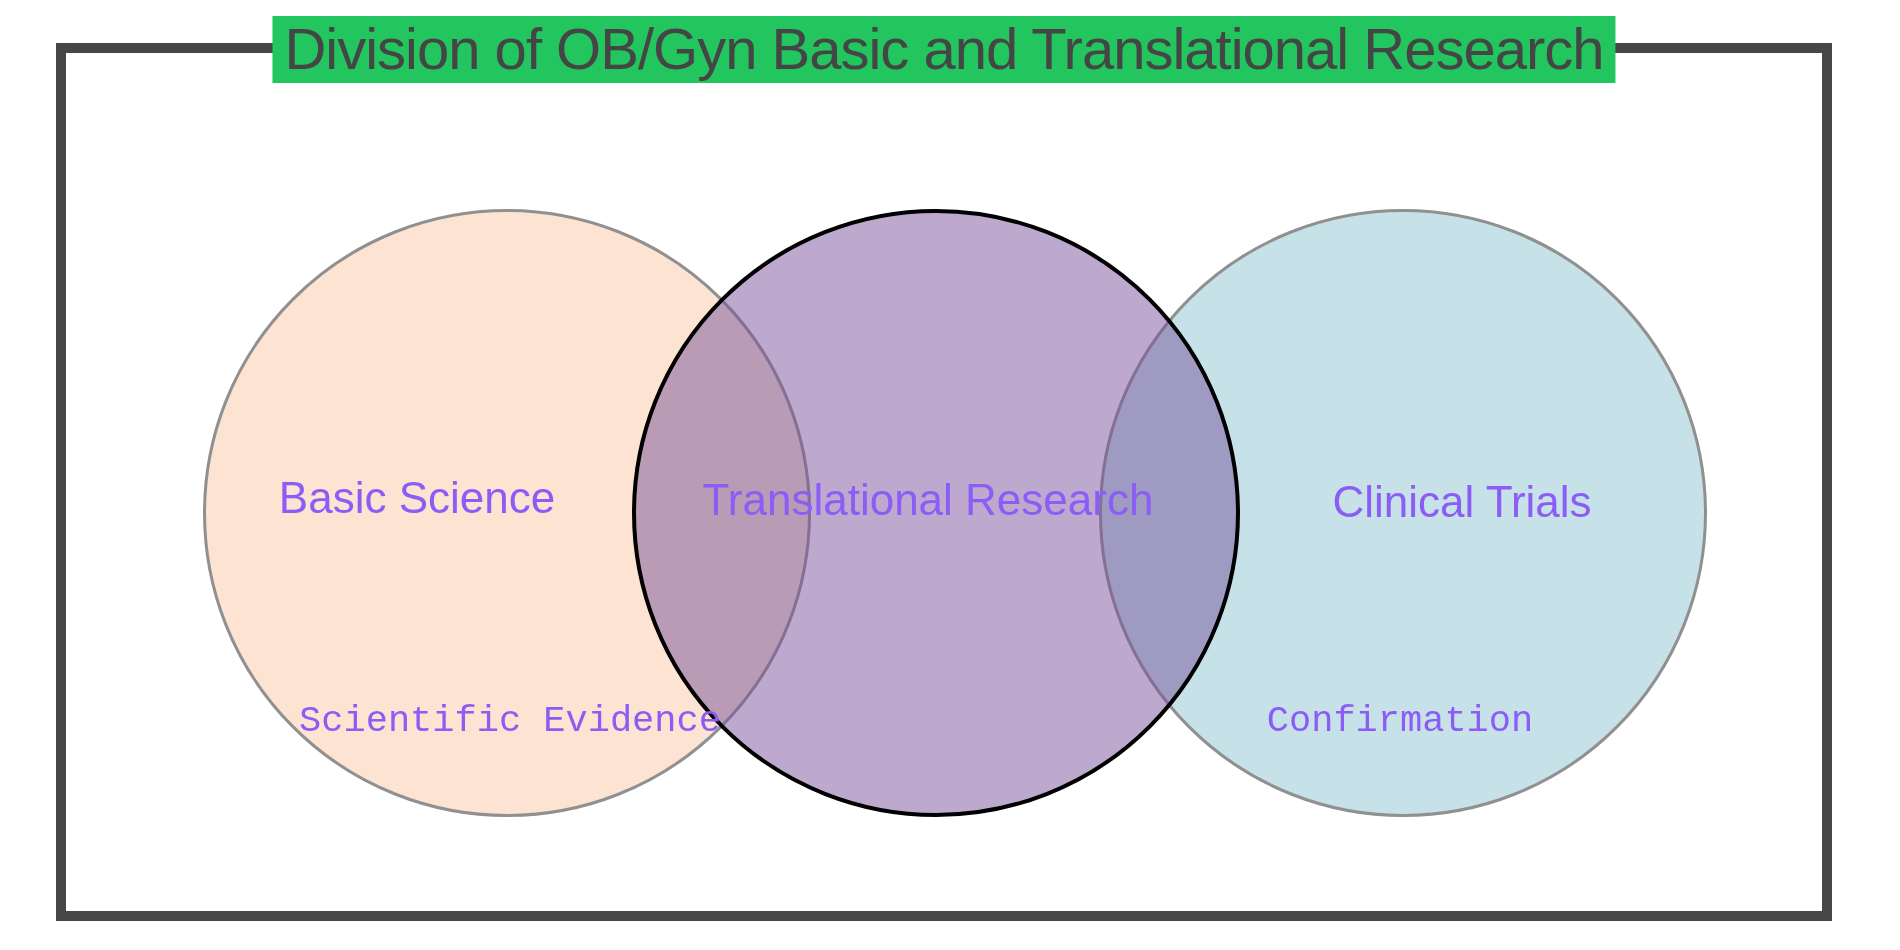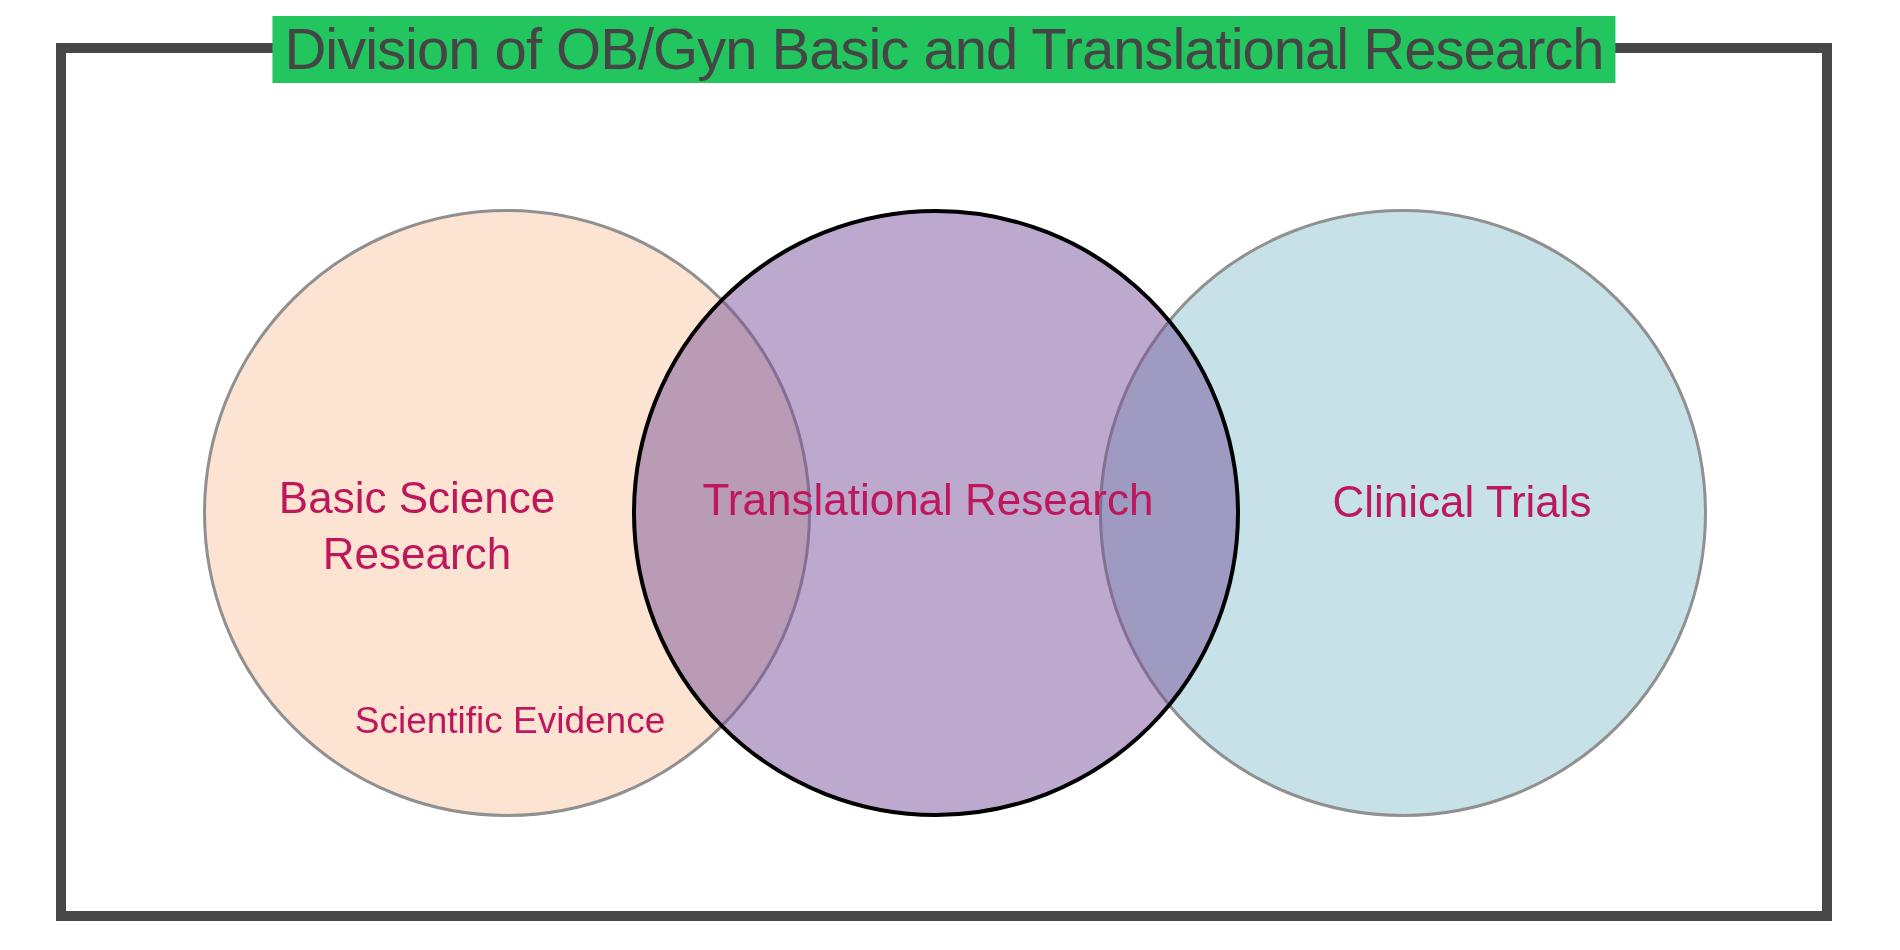--- a/index.html
+++ b/index.html
@@ -62,32 +62,33 @@
   }
   .circle-translational {
     left: 632px;
     background: rgba(118, 80, 152, 0.49);
     border: 4px solid #000000;
     z-index: 2;
   }
   .vlabel {
     position: absolute;
     transform: translateX(-50%);
-    color: #be185d;
+    color: #8b5cf6;
     text-align: center;
     white-space: nowrap;
     z-index: 6;
   }
   .vlabel.main {
     font-size: 44px;
     line-height: 56px;
   }
   .vlabel.sub {
     font-size: 37px;
     line-height: 46px;
+    font-family: Liberation Mono, monospace;
   }
   .label-basic          { left: 417px;  top: 470px; }
   .label-translational  { left: 928px;  top: 472px; text-align: right; }
   .label-trials         { left: 1462px; top: 474px; }
   .sublabel-basic       { left: 510px;  top: 698px; }
   .sublabel-translational { left: 934px; top: 698px; }
   .sublabel-trials      { left: 1400px; top: 698px; }
 </style>
 </head>
 <body>
@@ -99,24 +100,24 @@
   <div class="diagram-title">Division of OB/Gyn Basic and Translational Research</div>
 
   <div class="circle circle-basic"></div>
 
   <div class="circle circle-trials"></div>
 
   <div class="circle circle-translational"></div>
 
   <div class="vlabel main label-basic">
     <div>Basic Science</div>
-    <div>Research</div>
   </div>
 
   <div class="vlabel main label-translational">Translational Research</div>
 
   <div class="vlabel main label-trials">Clinical Trials</div>
 
   <div class="vlabel sub sublabel-basic">Scientific Evidence</div>
 
 
+  <div class="vlabel sub sublabel-trials">Confirmation</div>
 
 </div>
 
 </body></html>

